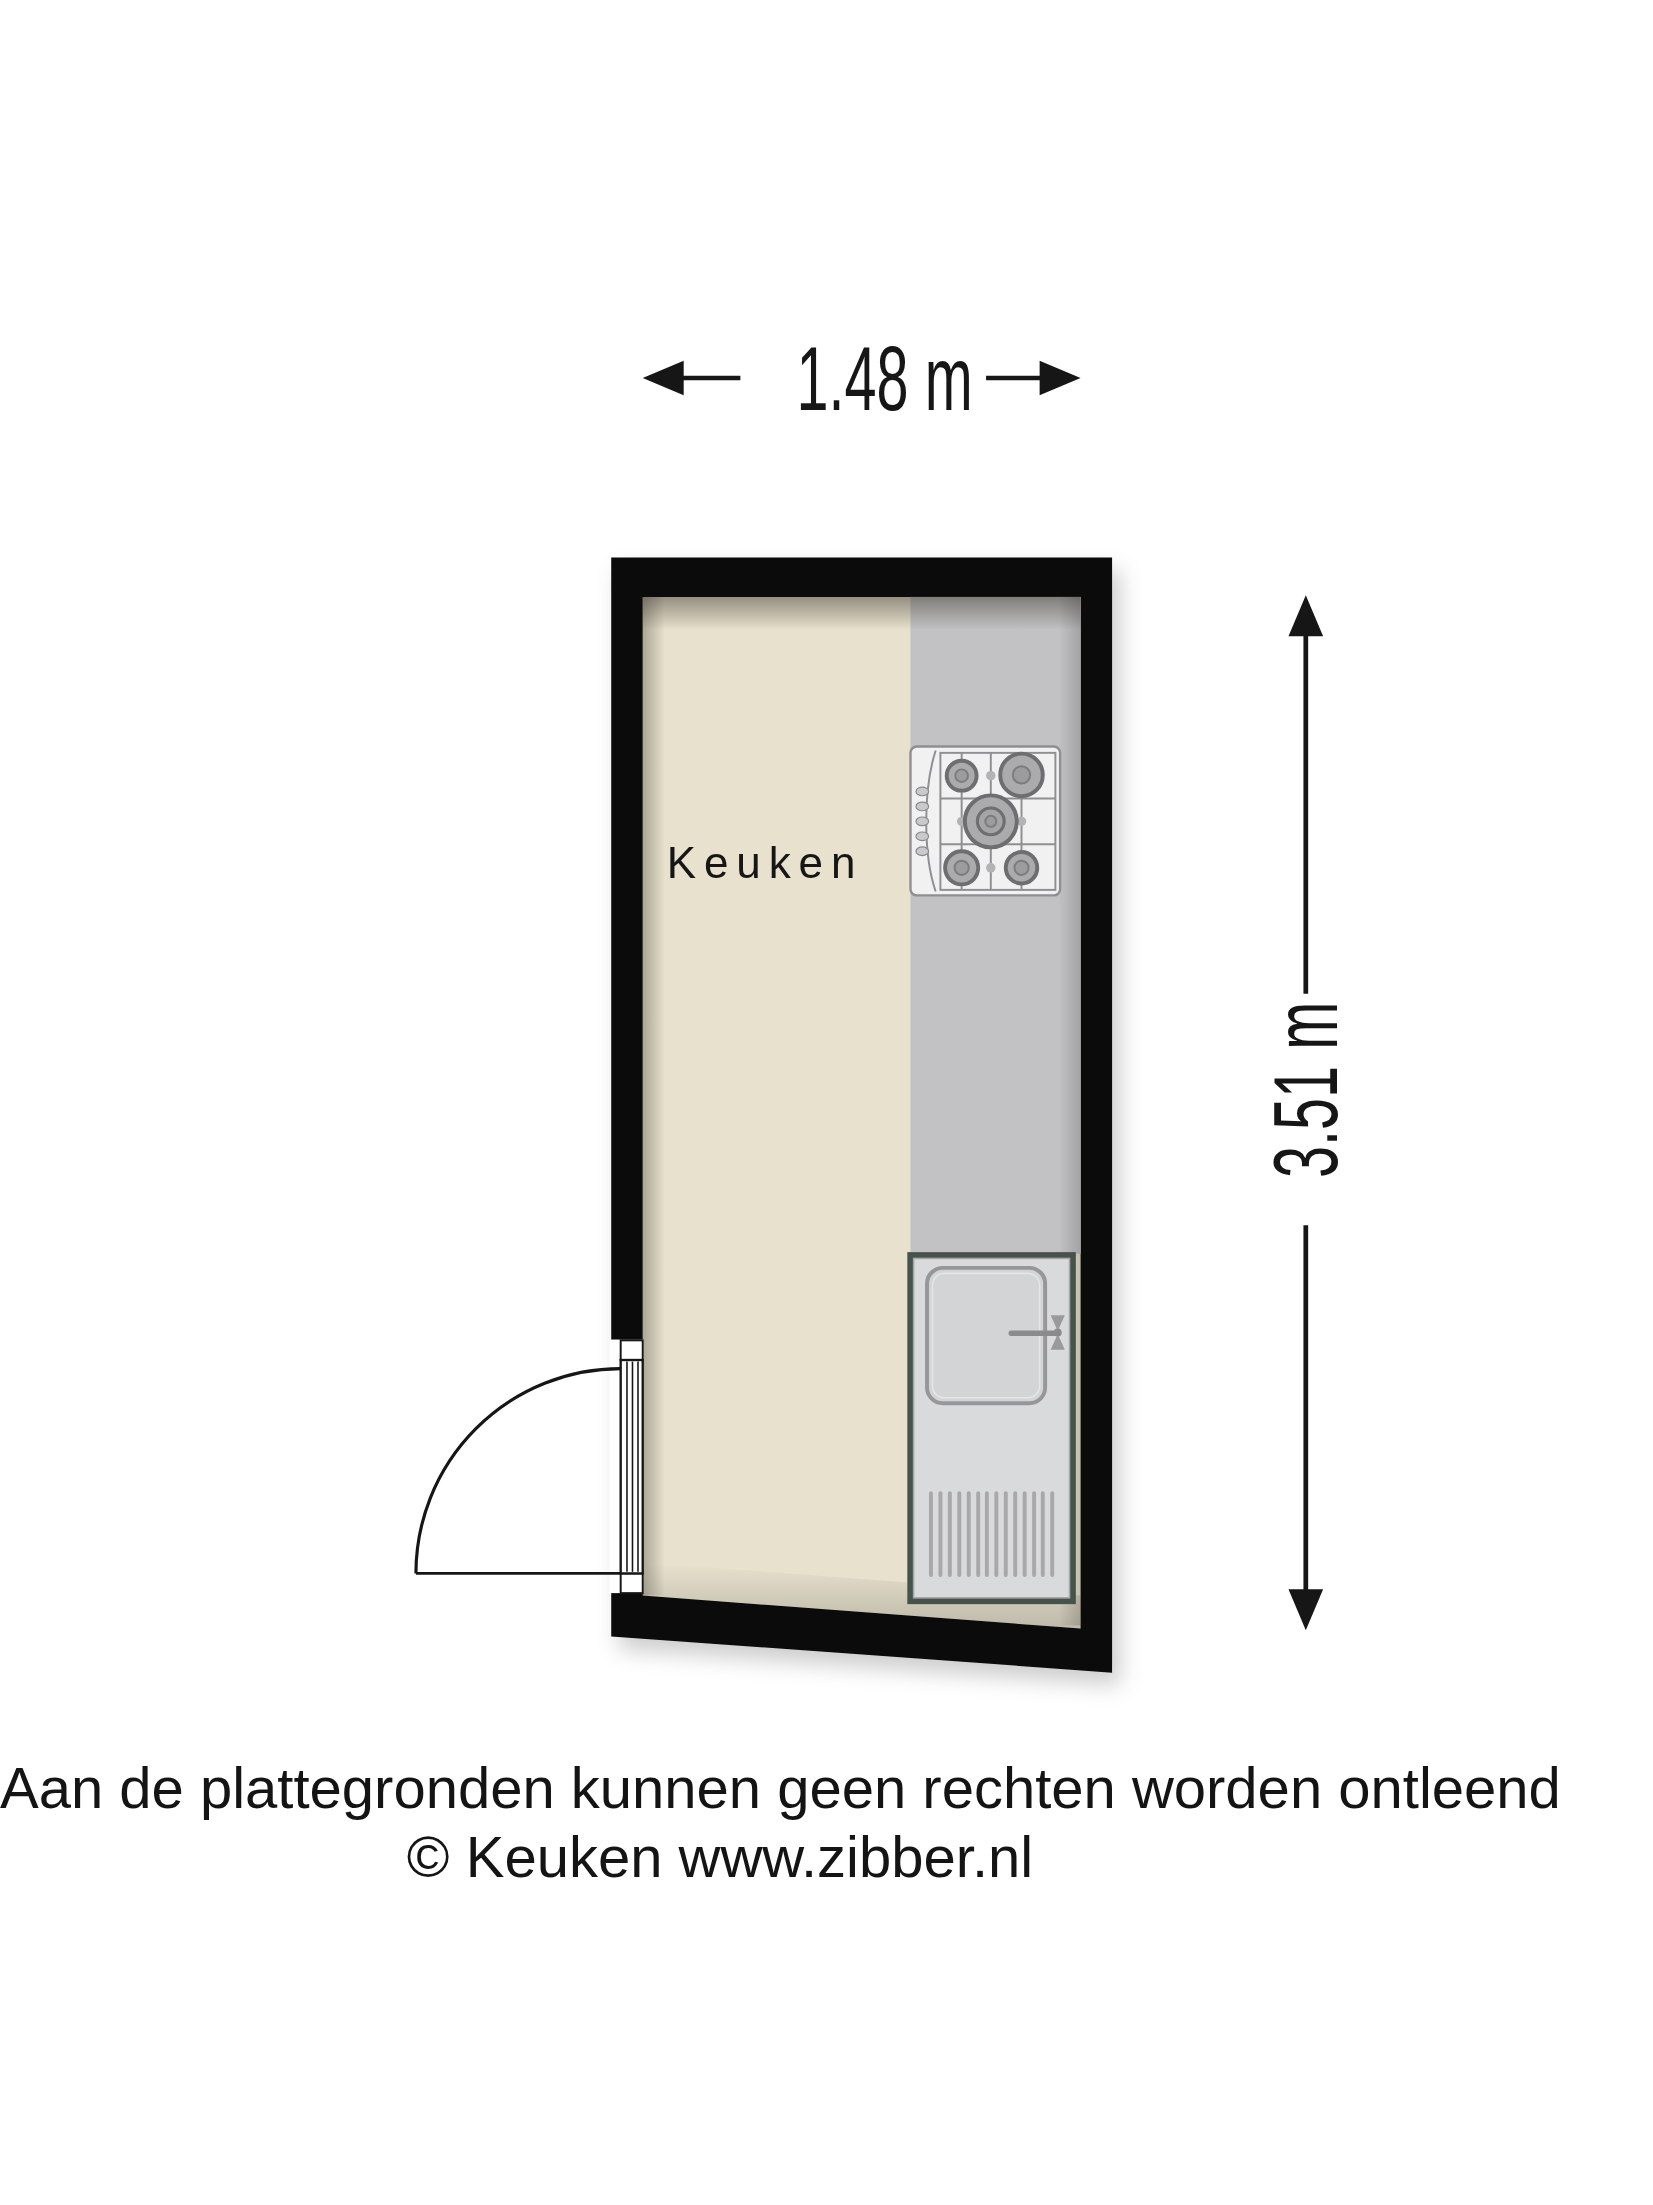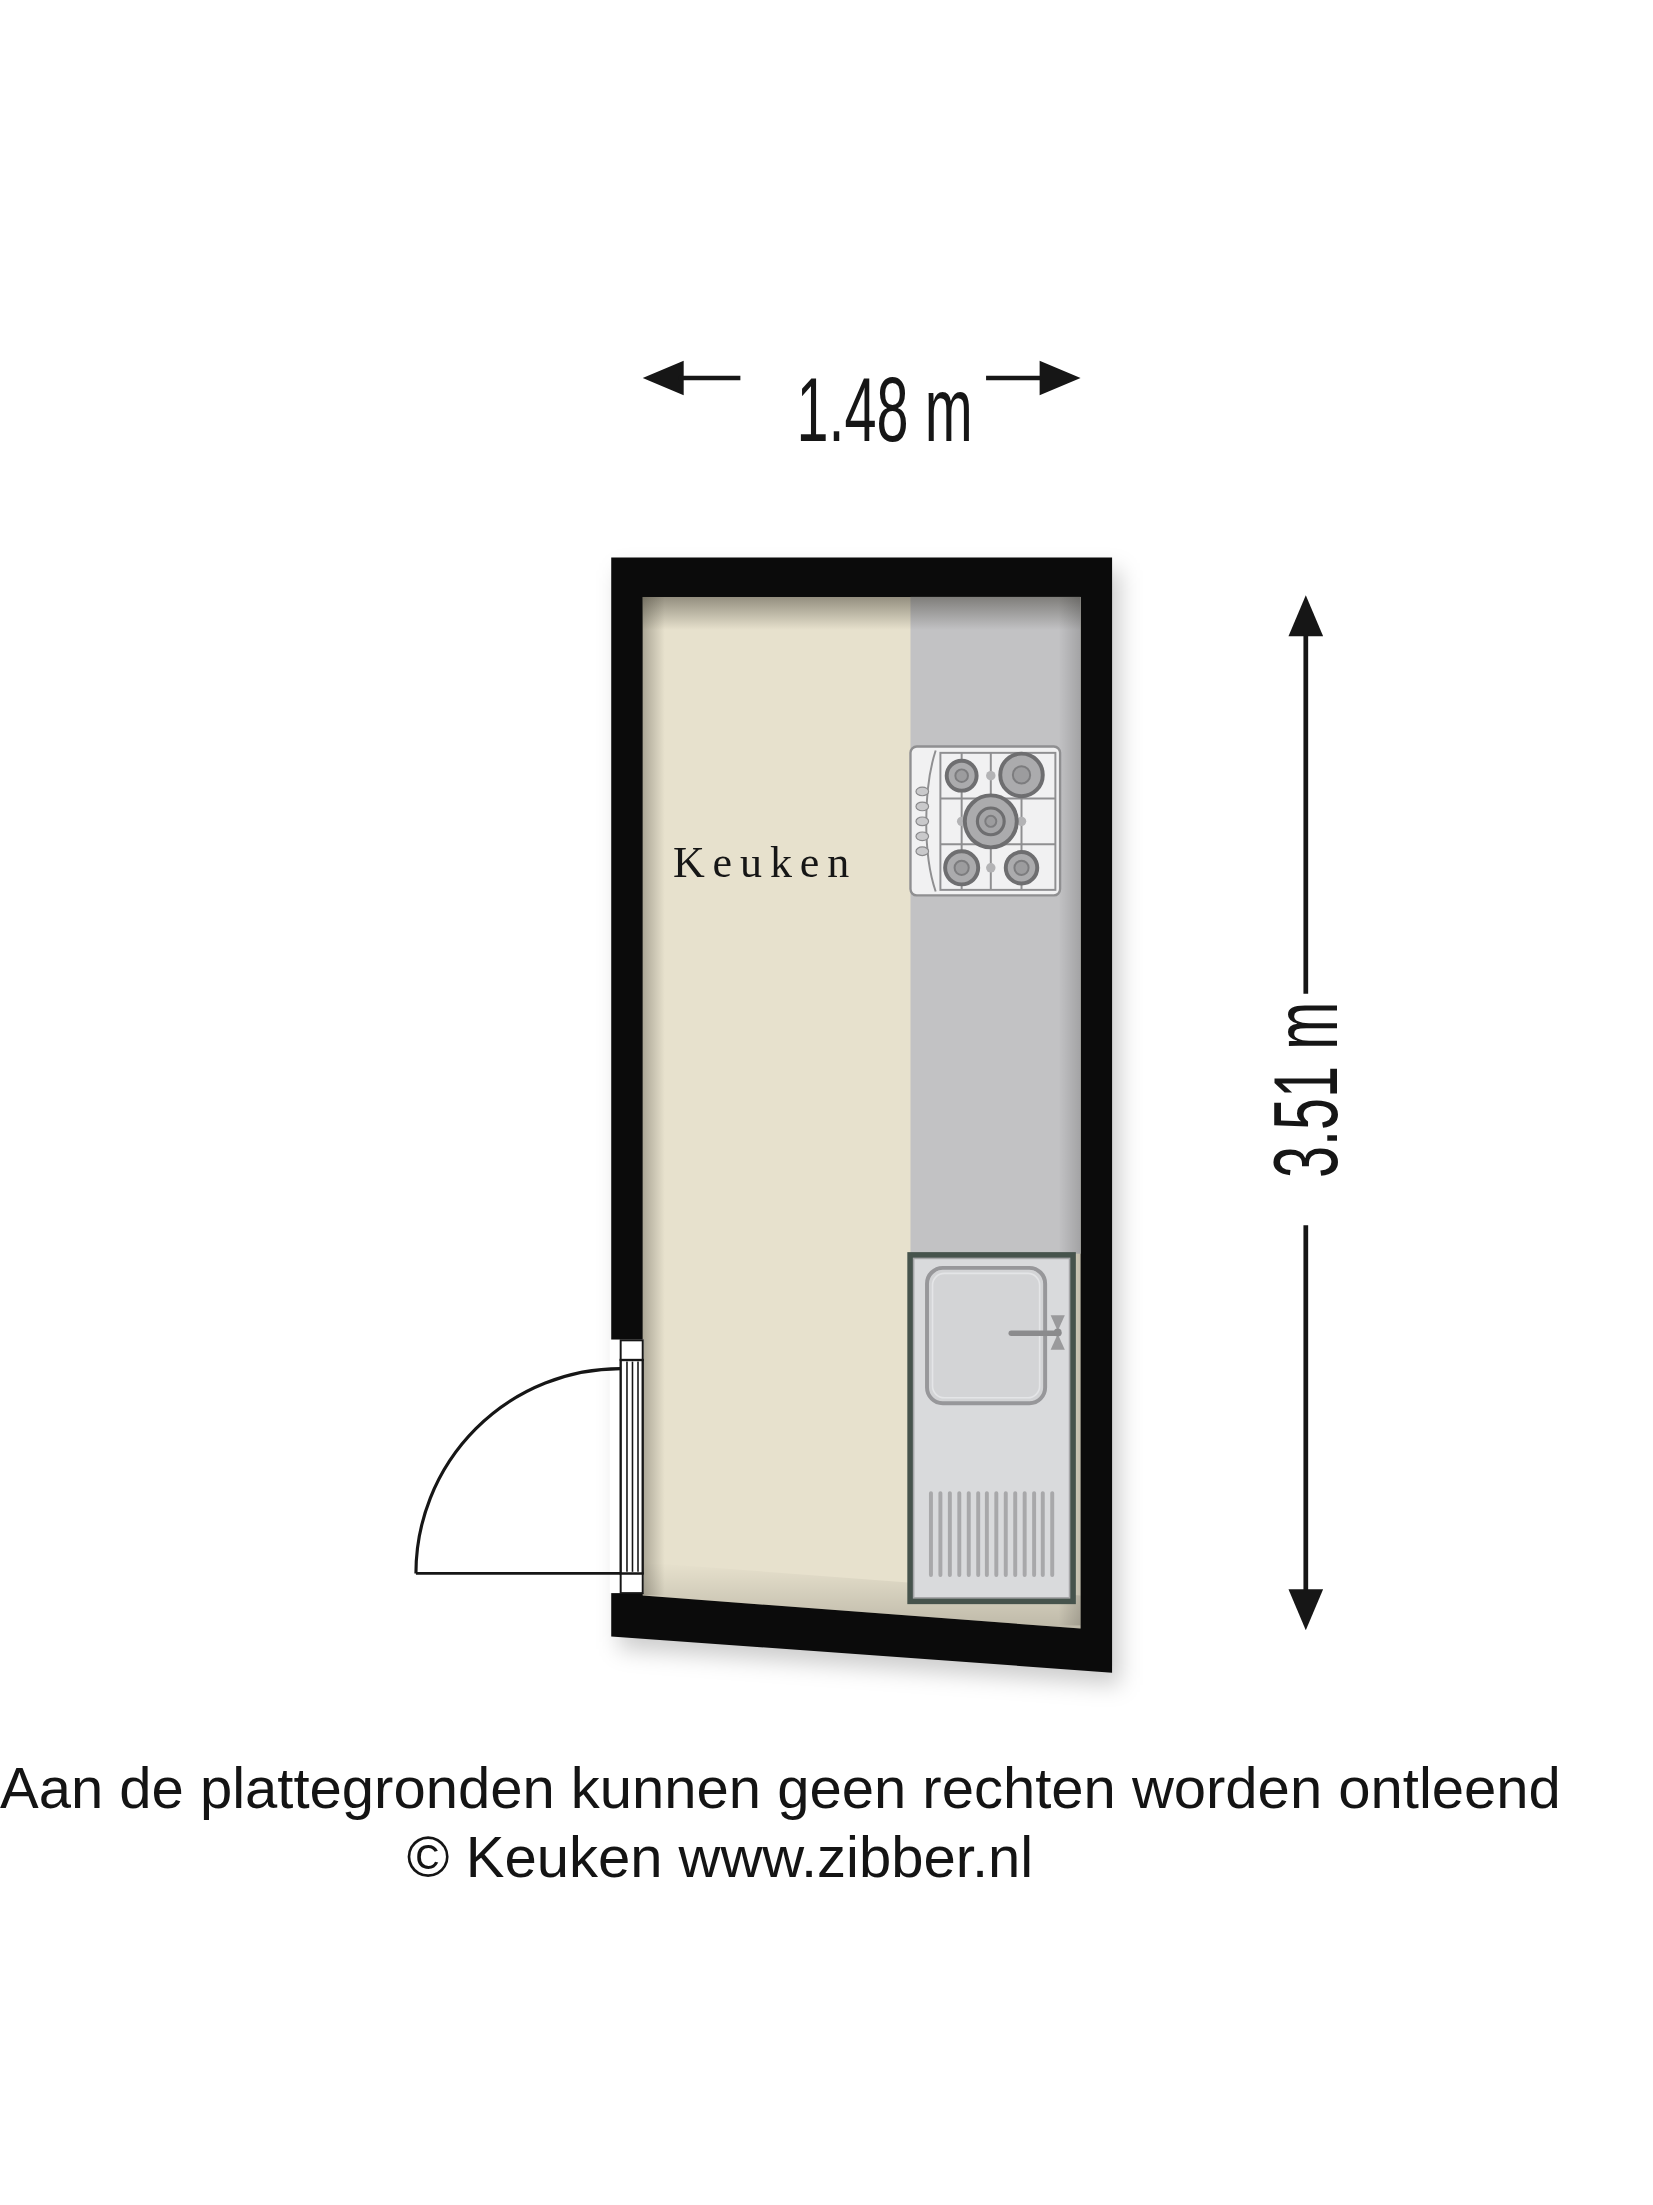--- a/index.html
+++ b/index.html
@@ -18,24 +18,24 @@
   .hob-body{fill:#f1f1f2;stroke:var(--appliance,#8f8f91);stroke-width:3;}
   .hob-line{stroke:var(--appliance,#8f8f91);stroke-width:2.5;fill:none;}
   .burner{fill:#ababad;stroke:#6e6e70;stroke-width:5;}
   .burner-cap{fill:#9c9c9e;stroke:#7c7c7e;stroke-width:2.5;}
   .knob{fill:#c9c9cb;stroke:#8a8a8c;stroke-width:1.5;}
   .ink-line{stroke:var(--ink,#161616);fill:none;}
   .dim{fill:var(--ink,#161616);}
   .label{position:absolute;text-align:center;white-space:nowrap;}
   .dim-label{font-size:90px;height:95px;line-height:95px;width:236px;}
   .dim-label .squeeze{display:inline-block;transform:scaleX(0.64);transform-origin:center;}
-  #width-label{left:747px;top:332px;margin-top:31px;}
+  #width-label{left:747px;top:332px;}
   #height-label{left:1188px;top:1062px;transform:rotate(-90deg);}
   #room-label{left:623px;top:836px;width:284px;height:54px;line-height:54px;
-    font-size:44px;letter-spacing:7.9px;font-family:Liberation Serif, serif;}
+    font-size:44px;letter-spacing:7.9px;}
   .disclaimer{left:0;width:1440px;font-size:58px;line-height:71px;color:#141414;}
   #disclaimer-1{top:1752px;}
   #disclaimer-2{top:1821px;}
 </style>
 </head>
 <body>
 
 <svg id="plan-svg" viewBox="0 0 2100 2800" aria-hidden="true">
   <defs>
     <filter id="soft" x="-10%" y="-10%" width="125%" height="125%">

